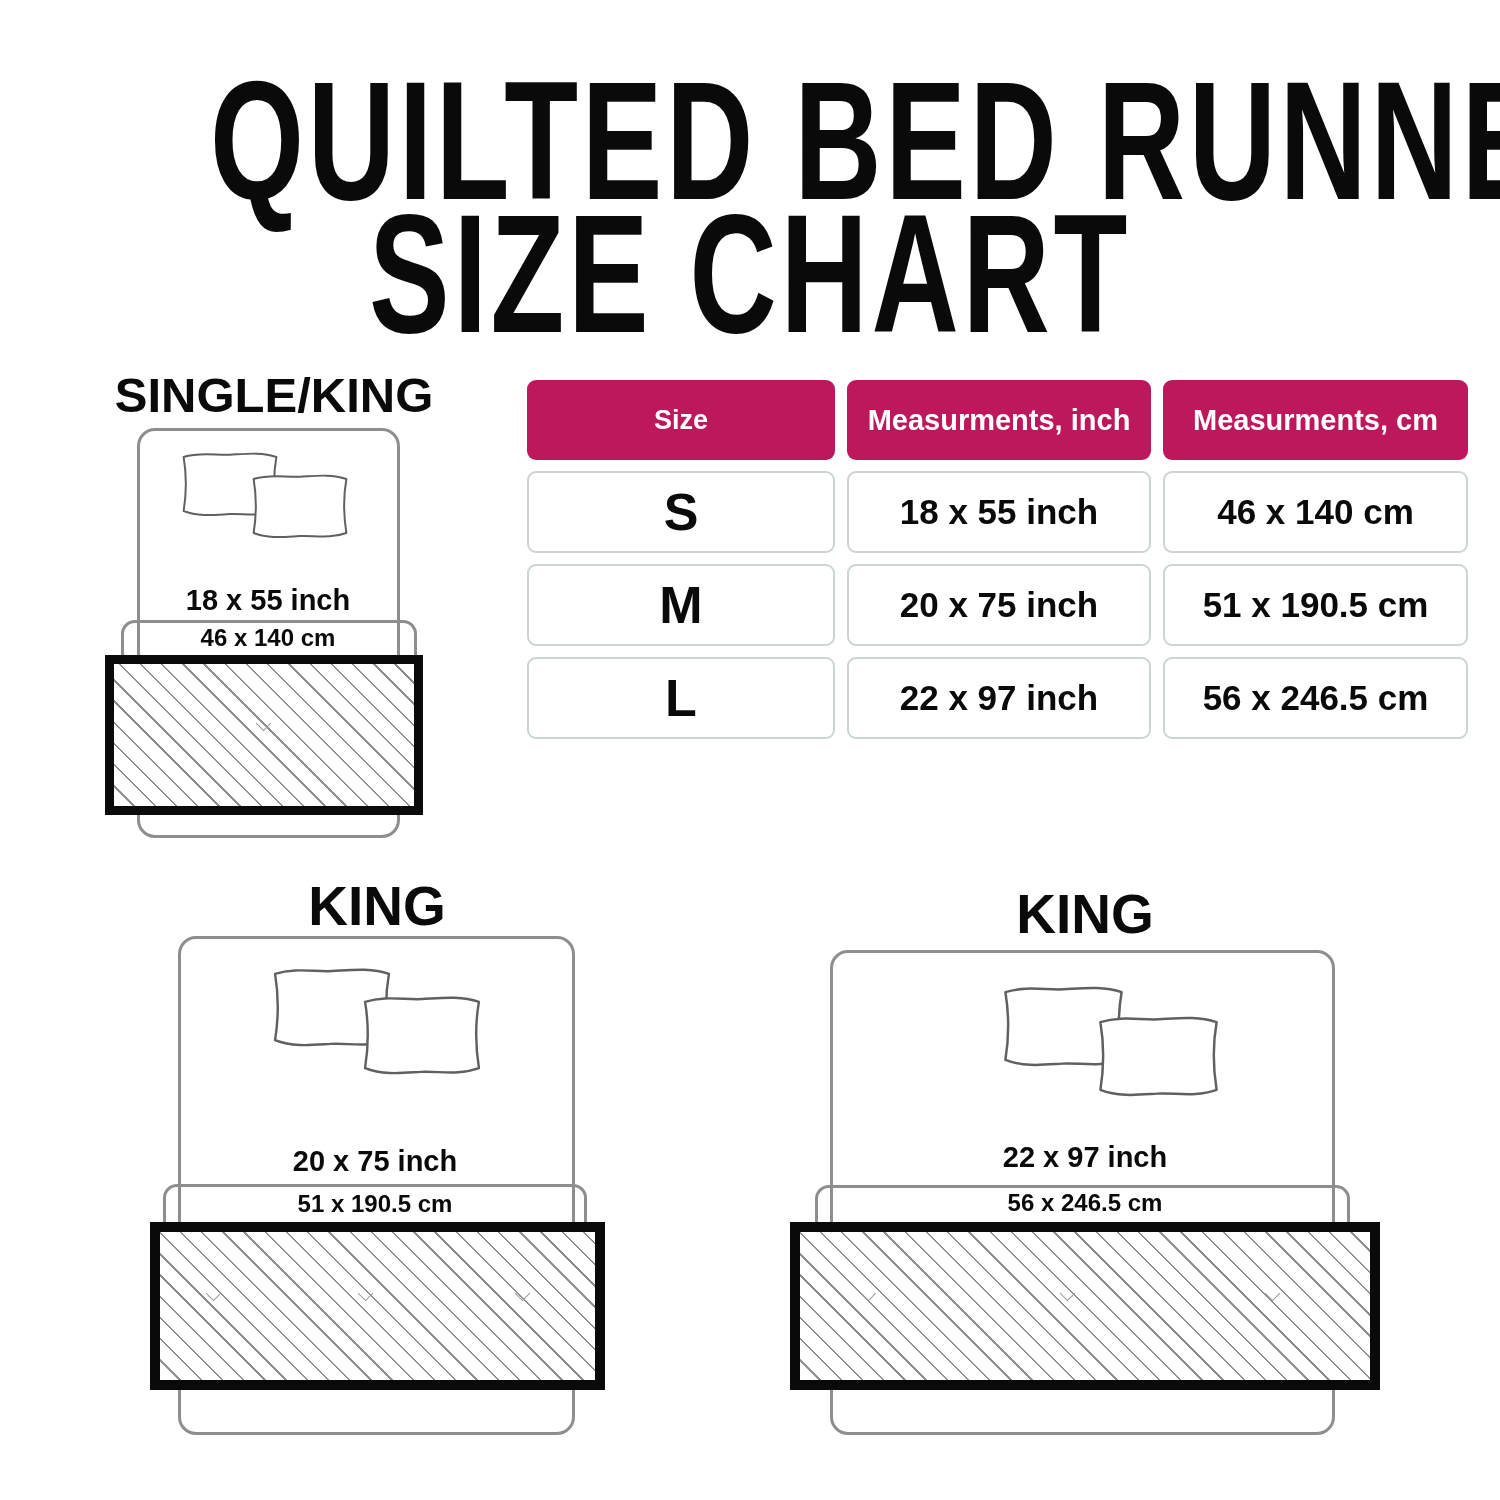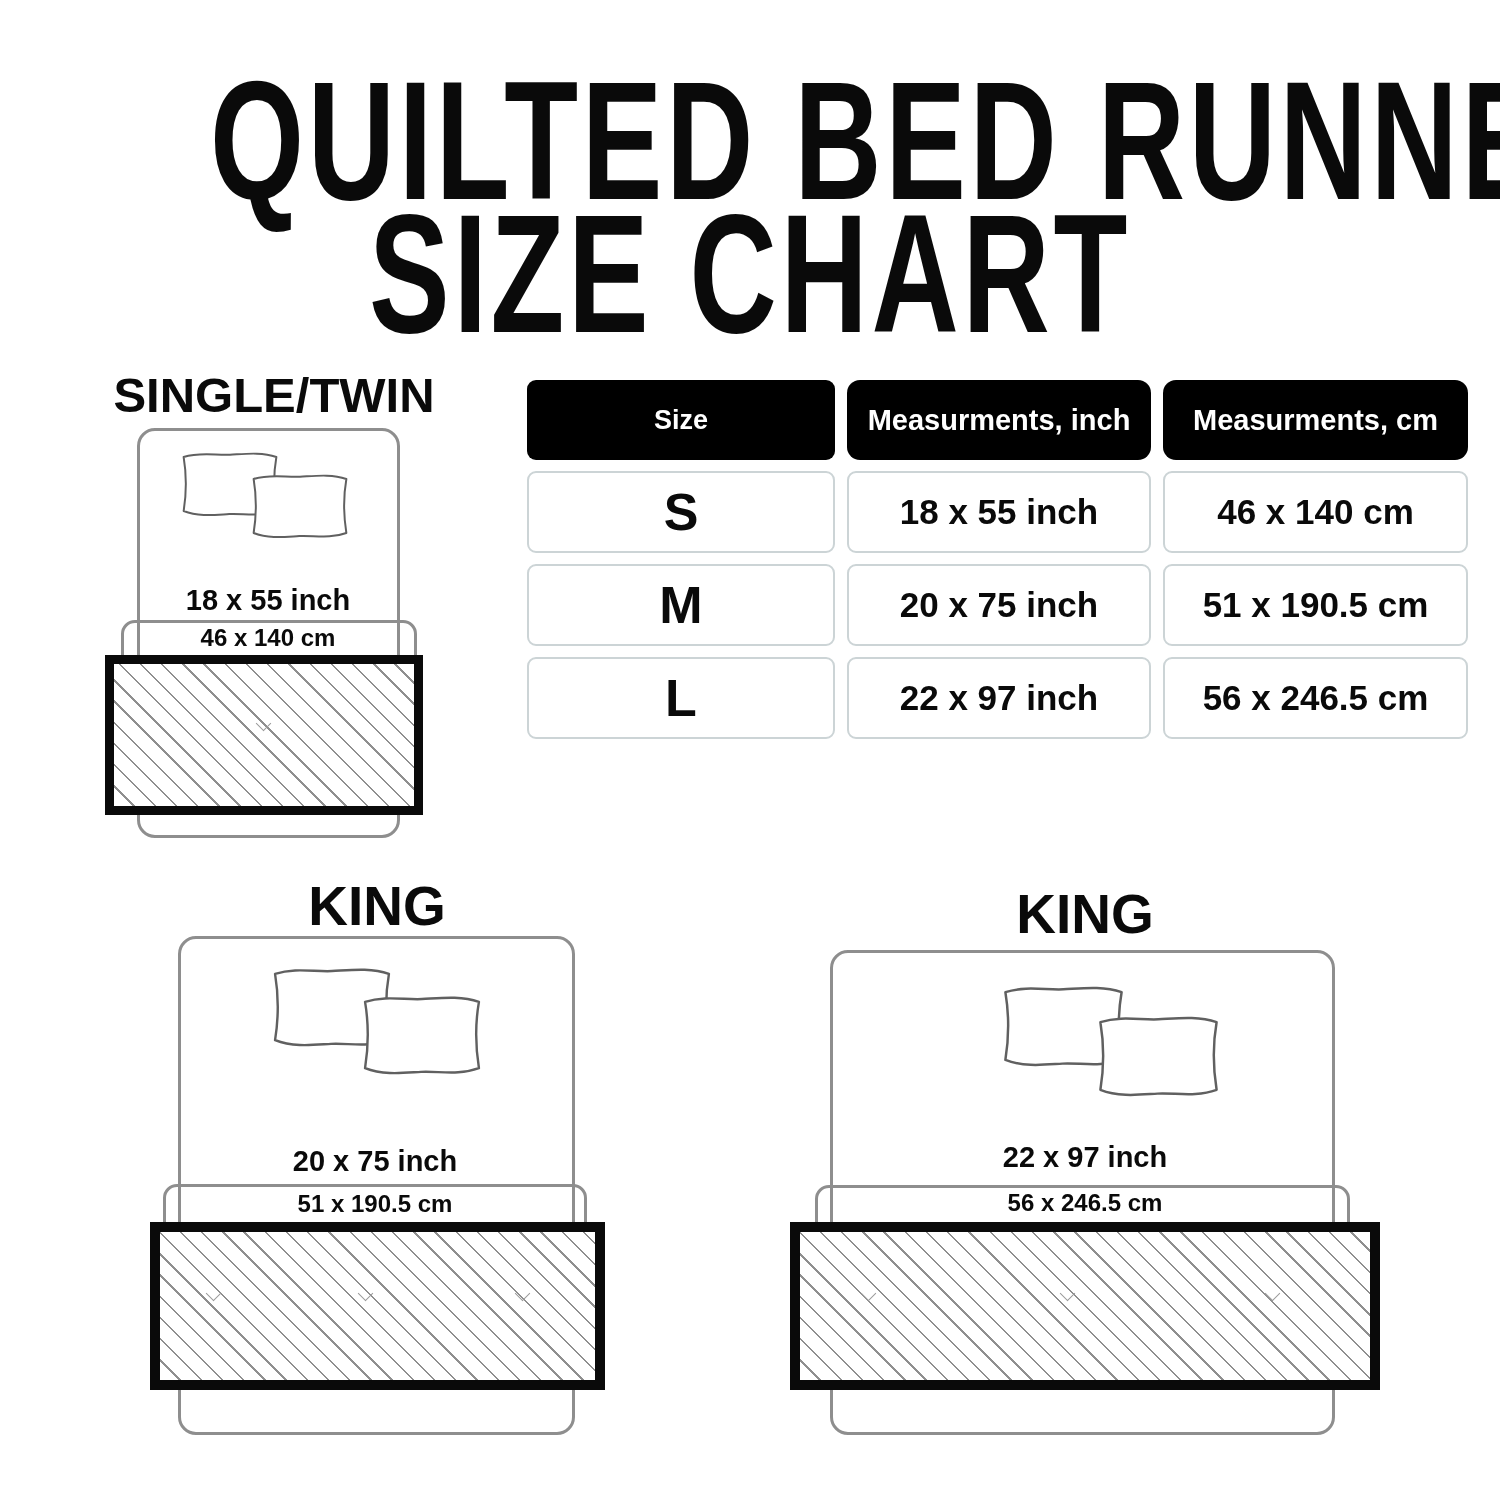--- a/index.html
+++ b/index.html
@@ -32,25 +32,25 @@
     transform:rotate(-45deg);
   }
   .pillow-body{fill:#ffffff;stroke:#606060;stroke-width:2.6;stroke-linejoin:round;}
   
   .tbl{
     left:527px;top:380px;width:941px;
     display:grid;grid-template-columns:308px 304px 305px;
     column-gap:12px;row-gap:11px;
   }
   .th{
-    height:80px;background:#000000;color:#ffffff;border-radius:9px;
+    height:80px;background:#be185d;color:#ffffff;border-radius:9px;
     display:flex;align-items:center;justify-content:center;font-weight:700;
   }
   .th.size{font-size:27px;}
-  .th.meas{font-size:29px;border-radius:13px;}
+  .th.meas{font-size:29px;}
   .td{
     height:78px;background:#ffffff;border:2px solid #ccd4d6;border-radius:9px;
     display:flex;align-items:center;justify-content:center;font-weight:700;
   }
   .td.sz{font-size:52px;}
   .td.val{font-size:35px;}
 </style>
 </head>
 <body>
 
@@ -79,21 +79,21 @@
     <div class="td sz">M</div>
     <div class="td val">20 x 75 inch</div>
     <div class="td val">51 x 190.5 cm</div>
 
     <div class="td sz">L</div>
     <div class="td val">22 x 97 inch</div>
     <div class="td val">56 x 246.5 cm</div>
   </div>
 
   <div>
-    <div class="abs sec-label" style="left:74px;top:370px;width:400px;font-size:49px;line-height:50px;">SINGLE/TWIN</div>
+    <div class="abs sec-label" style="left:74px;top:370px;width:400px;font-size:49px;line-height:50px;">SINGLE/KING</div>
     <div class="abs bed" style="left:137px;top:428px;width:263px;height:410px;"></div>
     <svg class="abs" style="left:173px;top:444px;" width="114" height="80" viewBox="0 0 150 105">
         <use href="#pillow"></use>
       </svg>
     <svg class="abs" style="left:243px;top:466px;" width="114" height="80" viewBox="0 0 150 105">
         <use href="#pillow"></use>
       </svg>
     <div class="abs dim-inch" style="left:118px;top:585px;width:300px;">18 x 55 inch</div>
     <div class="abs footprint" style="left:121px;top:620px;width:296px;height:190px;"></div>
     <div class="abs dim-cm" style="left:118px;top:625px;width:300px;">46 x 140 cm</div>

